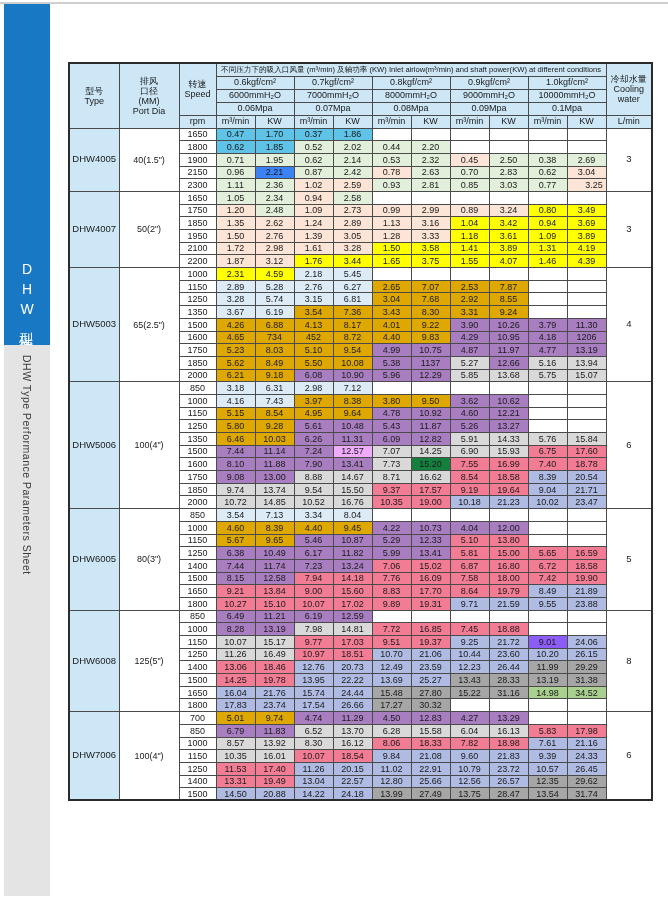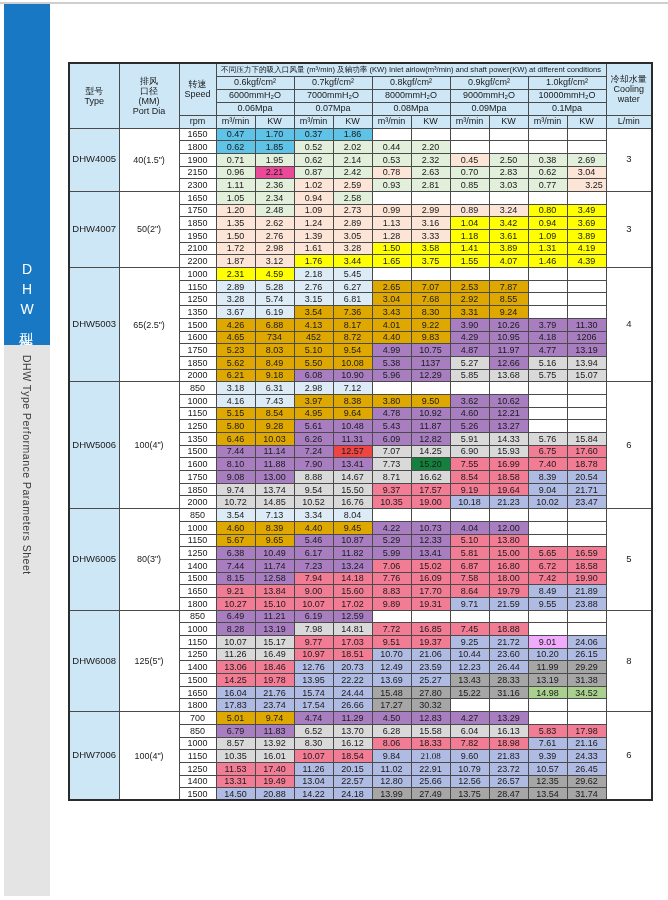--- a/index.html
+++ b/index.html
@@ -145,21 +145,21 @@
           <td style="background: rgb(226, 239, 218);">0.53</td>
           <td style="background: rgb(226, 239, 218);">2.32</td>
           <td style="background: rgb(252, 228, 214);">0.45</td>
           <td style="background: rgb(226, 239, 218);">2.50</td>
           <td style="background: rgb(226, 239, 218);">0.38</td>
           <td style="background: rgb(226, 239, 218);">2.69</td>
         </tr>
         <tr>
           <td class="rpm-cell">2150</td>
           <td style="background: rgb(226, 239, 218);">0.96</td>
-          <td style="background: #ec4899;">2.21</td>
+          <td style="background: #3b82f6;">2.21</td>
           <td style="background: rgb(226, 239, 218);">0.87</td>
           <td style="background: rgb(226, 239, 218);">2.42</td>
           <td style="background: rgb(252, 228, 214);">0.78</td>
           <td style="background: rgb(226, 239, 218);">2.63</td>
           <td style="background: rgb(226, 239, 218);">0.70</td>
           <td style="background: rgb(226, 239, 218);">2.83</td>
           <td style="background: rgb(226, 239, 218);">0.62</td>
           <td style="background: rgb(252, 228, 214);">3.04</td>
         </tr>
         <tr>
@@ -442,21 +442,21 @@
           <td style="background: rgb(217, 217, 217);">5.91</td>
           <td style="background: rgb(217, 217, 217);">14.33</td>
           <td style="background: rgb(217, 217, 217);">5.76</td>
           <td style="background: rgb(217, 217, 217);">15.84</td>
         </tr>
         <tr>
           <td class="rpm-cell">1500</td>
           <td style="background: rgb(168, 126, 193);">7.44</td>
           <td style="background: rgb(168, 126, 193);">11.14</td>
           <td style="background: rgb(168, 126, 193);">7.24</td>
-          <td style="background: #ef4444;">12.57</td>
+          <td style="background: #f0abfc;">12.57</td>
           <td style="background: rgb(217, 217, 217);">7.07</td>
           <td style="background: rgb(217, 217, 217);">14.25</td>
           <td style="background: rgb(217, 217, 217);">6.90</td>
           <td style="background: rgb(217, 217, 217);">15.93</td>
           <td style="background: rgb(243, 124, 149);">6.75</td>
           <td style="background: rgb(243, 124, 149);">17.60</td>
         </tr>
         <tr>
           <td class="rpm-cell">1600</td>
           <td style="background: rgb(168, 126, 193);">8.10</td>
@@ -648,21 +648,21 @@
         <tr>
           <td class="rpm-cell">1150</td>
           <td style="background: rgb(217, 217, 217);">10.07</td>
           <td style="background: rgb(217, 217, 217);">15.17</td>
           <td style="background: rgb(243, 124, 149);">9.77</td>
           <td style="background: rgb(243, 124, 149);">17.03</td>
           <td style="background: rgb(243, 124, 149);">9.51</td>
           <td style="background: rgb(243, 124, 149);">19.37</td>
           <td style="background: rgb(175, 187, 227);">9.25</td>
           <td style="background: rgb(175, 187, 227);">21.72</td>
-          <td style="background: #f0abfc;">9.01</td>
+          <td style="background: #8b5cf6;">9.01</td>
           <td style="background: rgb(175, 187, 227);">24.06</td>
         </tr>
         <tr>
           <td class="rpm-cell">1250</td>
           <td style="background: rgb(217, 217, 217);">11.26</td>
           <td style="background: rgb(217, 217, 217);">16.49</td>
           <td style="background: rgb(243, 124, 149);">10.97</td>
           <td style="background: rgb(243, 124, 149);">18.51</td>
           <td style="background: rgb(175, 187, 227);">10.70</td>
           <td style="background: rgb(175, 187, 227);">21.06</td>
@@ -765,21 +765,21 @@
           <td style="background: rgb(175, 187, 227);">7.61</td>
           <td style="background: rgb(175, 187, 227);">21.16</td>
         </tr>
         <tr>
           <td class="rpm-cell">1150</td>
           <td style="background: rgb(217, 217, 217);">10.35</td>
           <td style="background: rgb(217, 217, 217);">16.01</td>
           <td style="background: rgb(243, 124, 149);">10.07</td>
           <td style="background: rgb(243, 124, 149);">18.54</td>
           <td style="background: rgb(175, 187, 227);">9.84</td>
-          <td style="background: rgb(175, 187, 227); font-family: Liberation Serif, serif;">21.08</td>
+          <td style="background: rgb(175, 187, 227);">21.08</td>
           <td style="background: rgb(175, 187, 227);">9.60</td>
           <td style="background: rgb(175, 187, 227);">21.83</td>
           <td style="background: rgb(175, 187, 227);">9.39</td>
           <td style="background: rgb(175, 187, 227);">24.33</td>
         </tr>
         <tr>
           <td class="rpm-cell">1250</td>
           <td style="background: rgb(243, 124, 149);">11.53</td>
           <td style="background: rgb(243, 124, 149);">17.40</td>
           <td style="background: rgb(175, 187, 227);">11.26</td>

